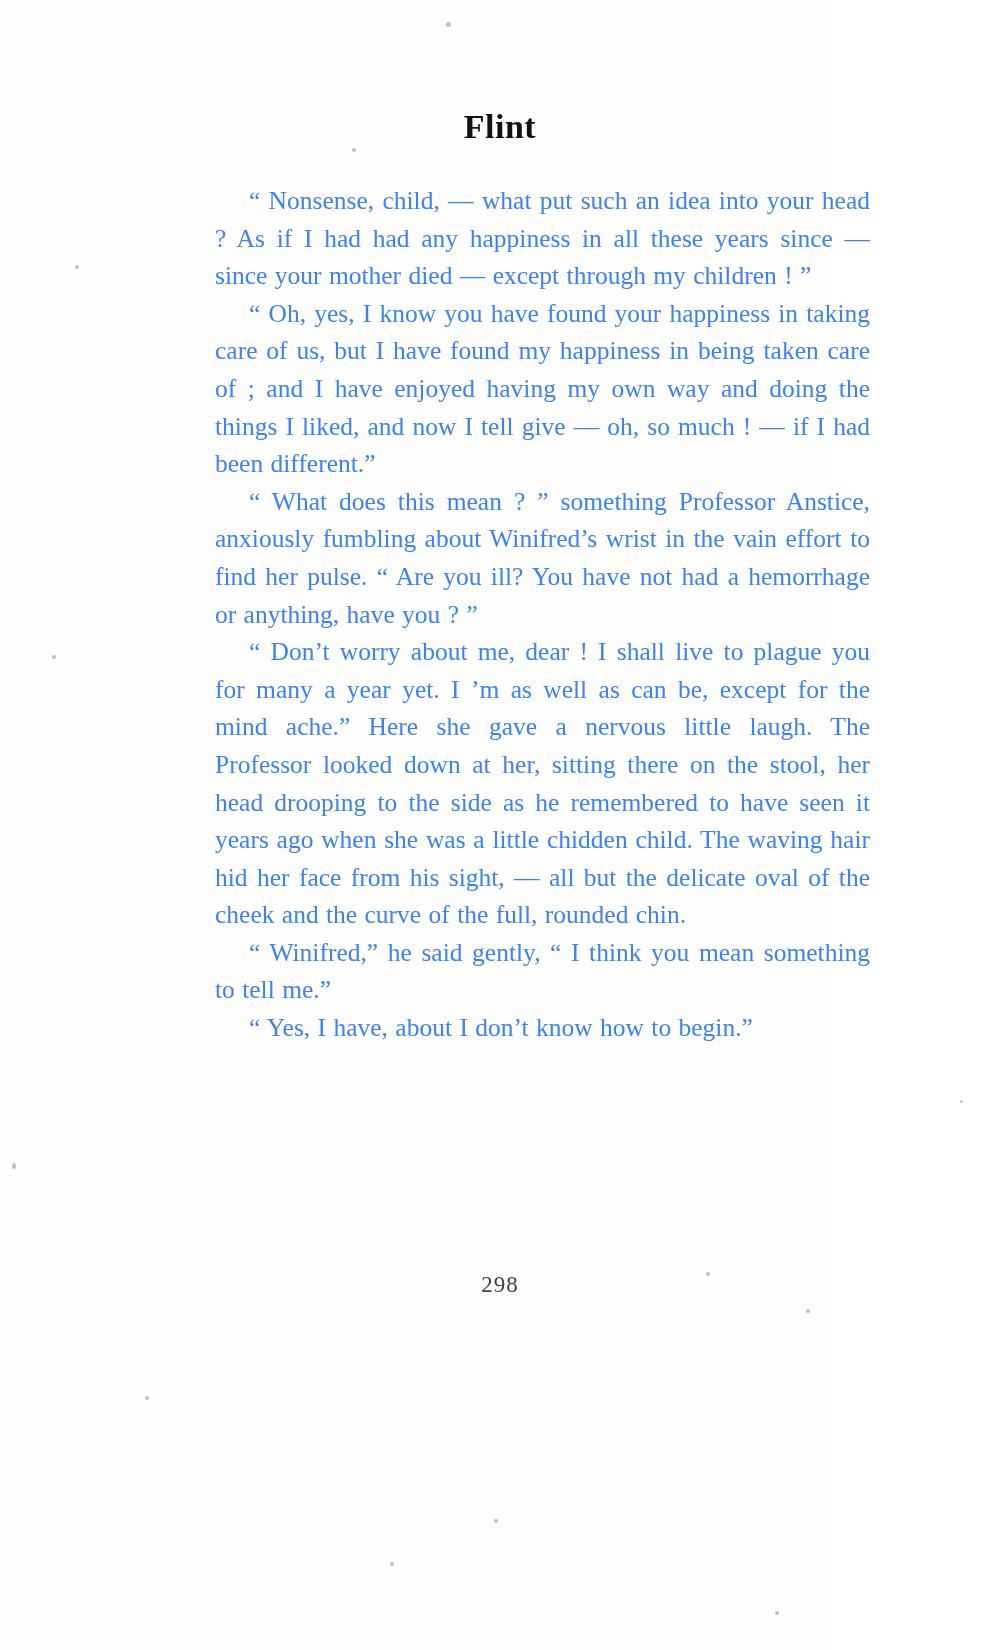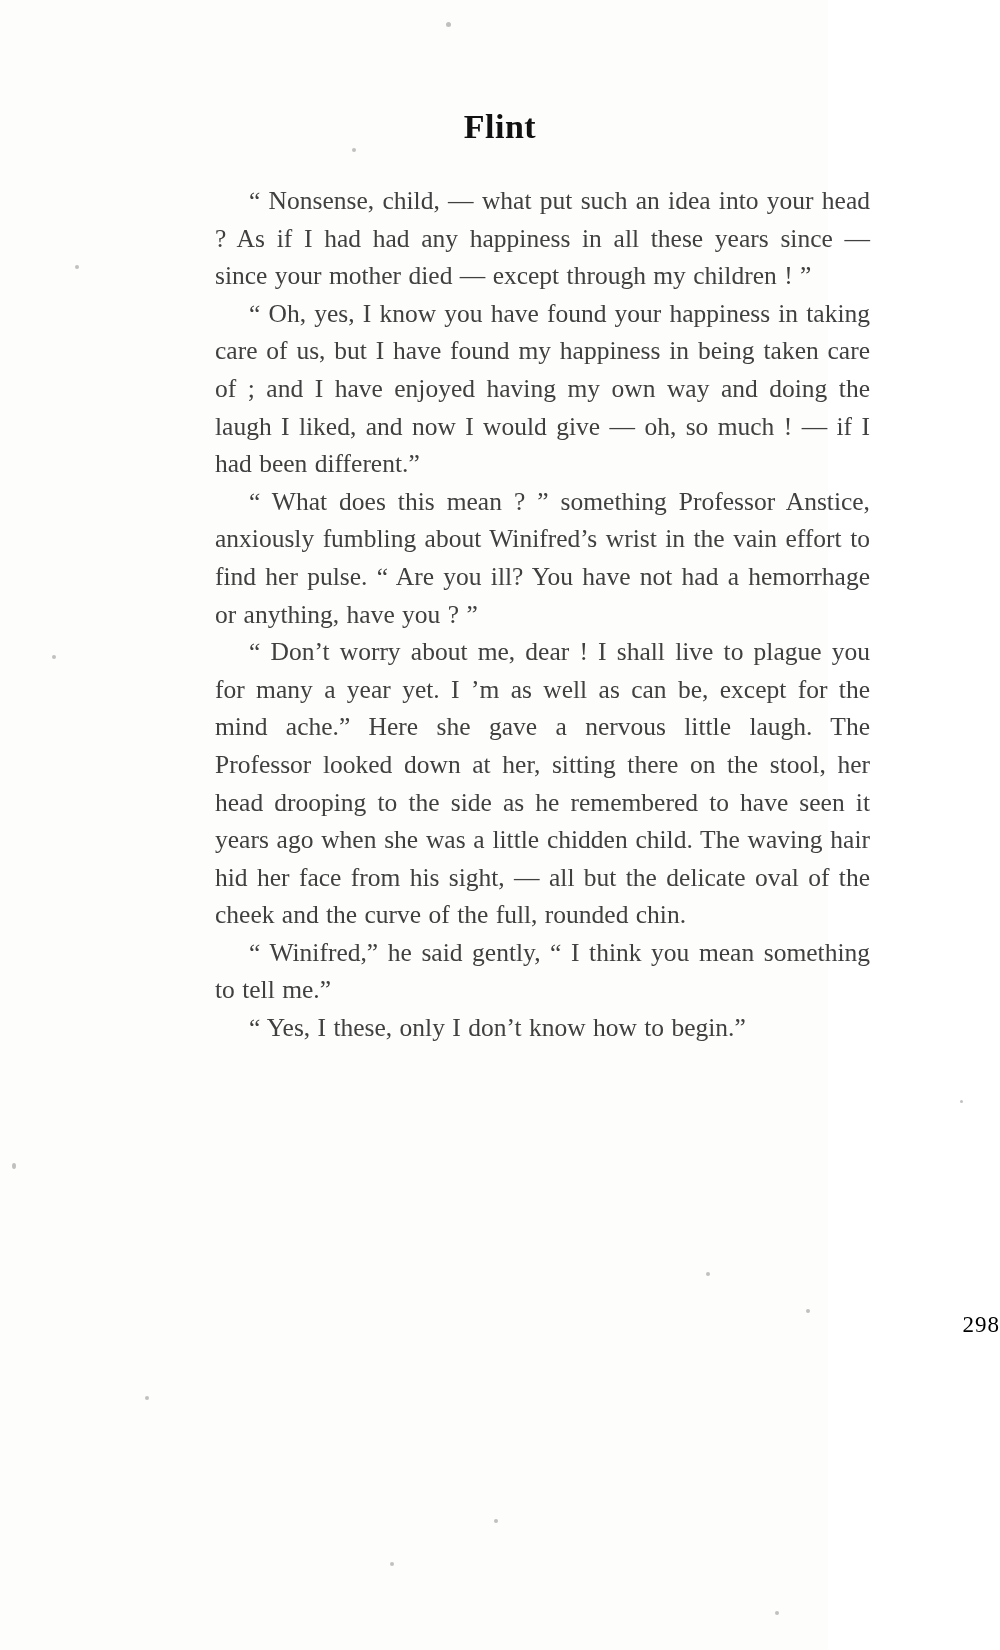--- a/index.html
+++ b/index.html
@@ -40,36 +40,35 @@
     left: 215px;
     width: 655px;
   }
   .para {
     margin: 0 0 0 0;
     text-indent: 34px;
     text-align: justify;
     text-justify: inter-word;
     font-size: 25.5px;
     line-height: 37.6px;
-    color: #404040;
+    color: #3b82f6;
     word-spacing: 1px;
   }
   .para:last-child {
     text-align: left;
   }
   .folio {
     position: absolute;
     top: 1272px;
     left: 0;
     width: 1000px;
-    text-align: right;
+    text-align: center;
     font-size: 23px;
     letter-spacing: 1px;
-    color: #000000;
-    margin-top: 40px;
+    color: #404040;
   }
   
   .speck {
     position: absolute;
     background: #8e8e8e;
     border-radius: 50%;
     opacity: 0.55;
   }
   .s1 { top: 22px;  left: 446px; width: 5px;  height: 5px; }
   .s2 { top: 148px; left: 352px; width: 4px;  height: 4px; }
@@ -86,25 +85,25 @@
 </style>
 </head>
 <body>
 
 <div class="page">
 
   <div class="page-header">Flint</div>
 
   <div class="body-text">
     <p class="para">“ Nonsense, child, — what put such an idea into your head ?  As if I had had any happiness in all these years since — since your mother died — except through my children ! ”</p>
-    <p class="para">“ Oh, yes, I know you have found your happiness in taking care of us, but I have found my happiness in being taken care of ; and I have enjoyed having my own way and doing the laugh I liked, and now I would give — oh, so much ! — if I had been different.”</p>
+    <p class="para">“ Oh, yes, I know you have found your happiness in taking care of us, but I have found my happiness in being taken care of ; and I have enjoyed having my own way and doing the things I liked, and now I tell give — oh, so much ! — if I had been different.”</p>
     <p class="para">“ What does this mean ? ” something Professor Anstice, anxiously fumbling about Winifred’s wrist in the vain effort to find her pulse.  “ Are you ill?  You have not had a hemorrhage or anything, have you ? ”</p>
     <p class="para">“ Don’t worry about me, dear ! I shall live to plague you for many a year yet.  I ’m as well as can be, except for the mind ache.”  Here she gave a nervous little laugh.  The Professor looked down at her, sitting there on the stool, her head drooping to the side as he remembered to have seen it years ago when she was a little chidden child.  The waving hair hid her face from his sight, — all but the delicate oval of the cheek and the curve of the full, rounded chin.</p>
     <p class="para">“ Winifred,” he said gently, “ I think you mean something to tell me.”</p>
-    <p class="para">“ Yes, I these, only I don’t know how to begin.”</p>
+    <p class="para">“ Yes, I have, about I don’t know how to begin.”</p>
   </div>
 
   <div class="folio">298</div>
 
   <span class="speck s1"></span>
   <span class="speck s2"></span>
   <span class="speck s3"></span>
   <span class="speck s4"></span>
   <span class="speck s5"></span>
   <span class="speck s6"></span>

